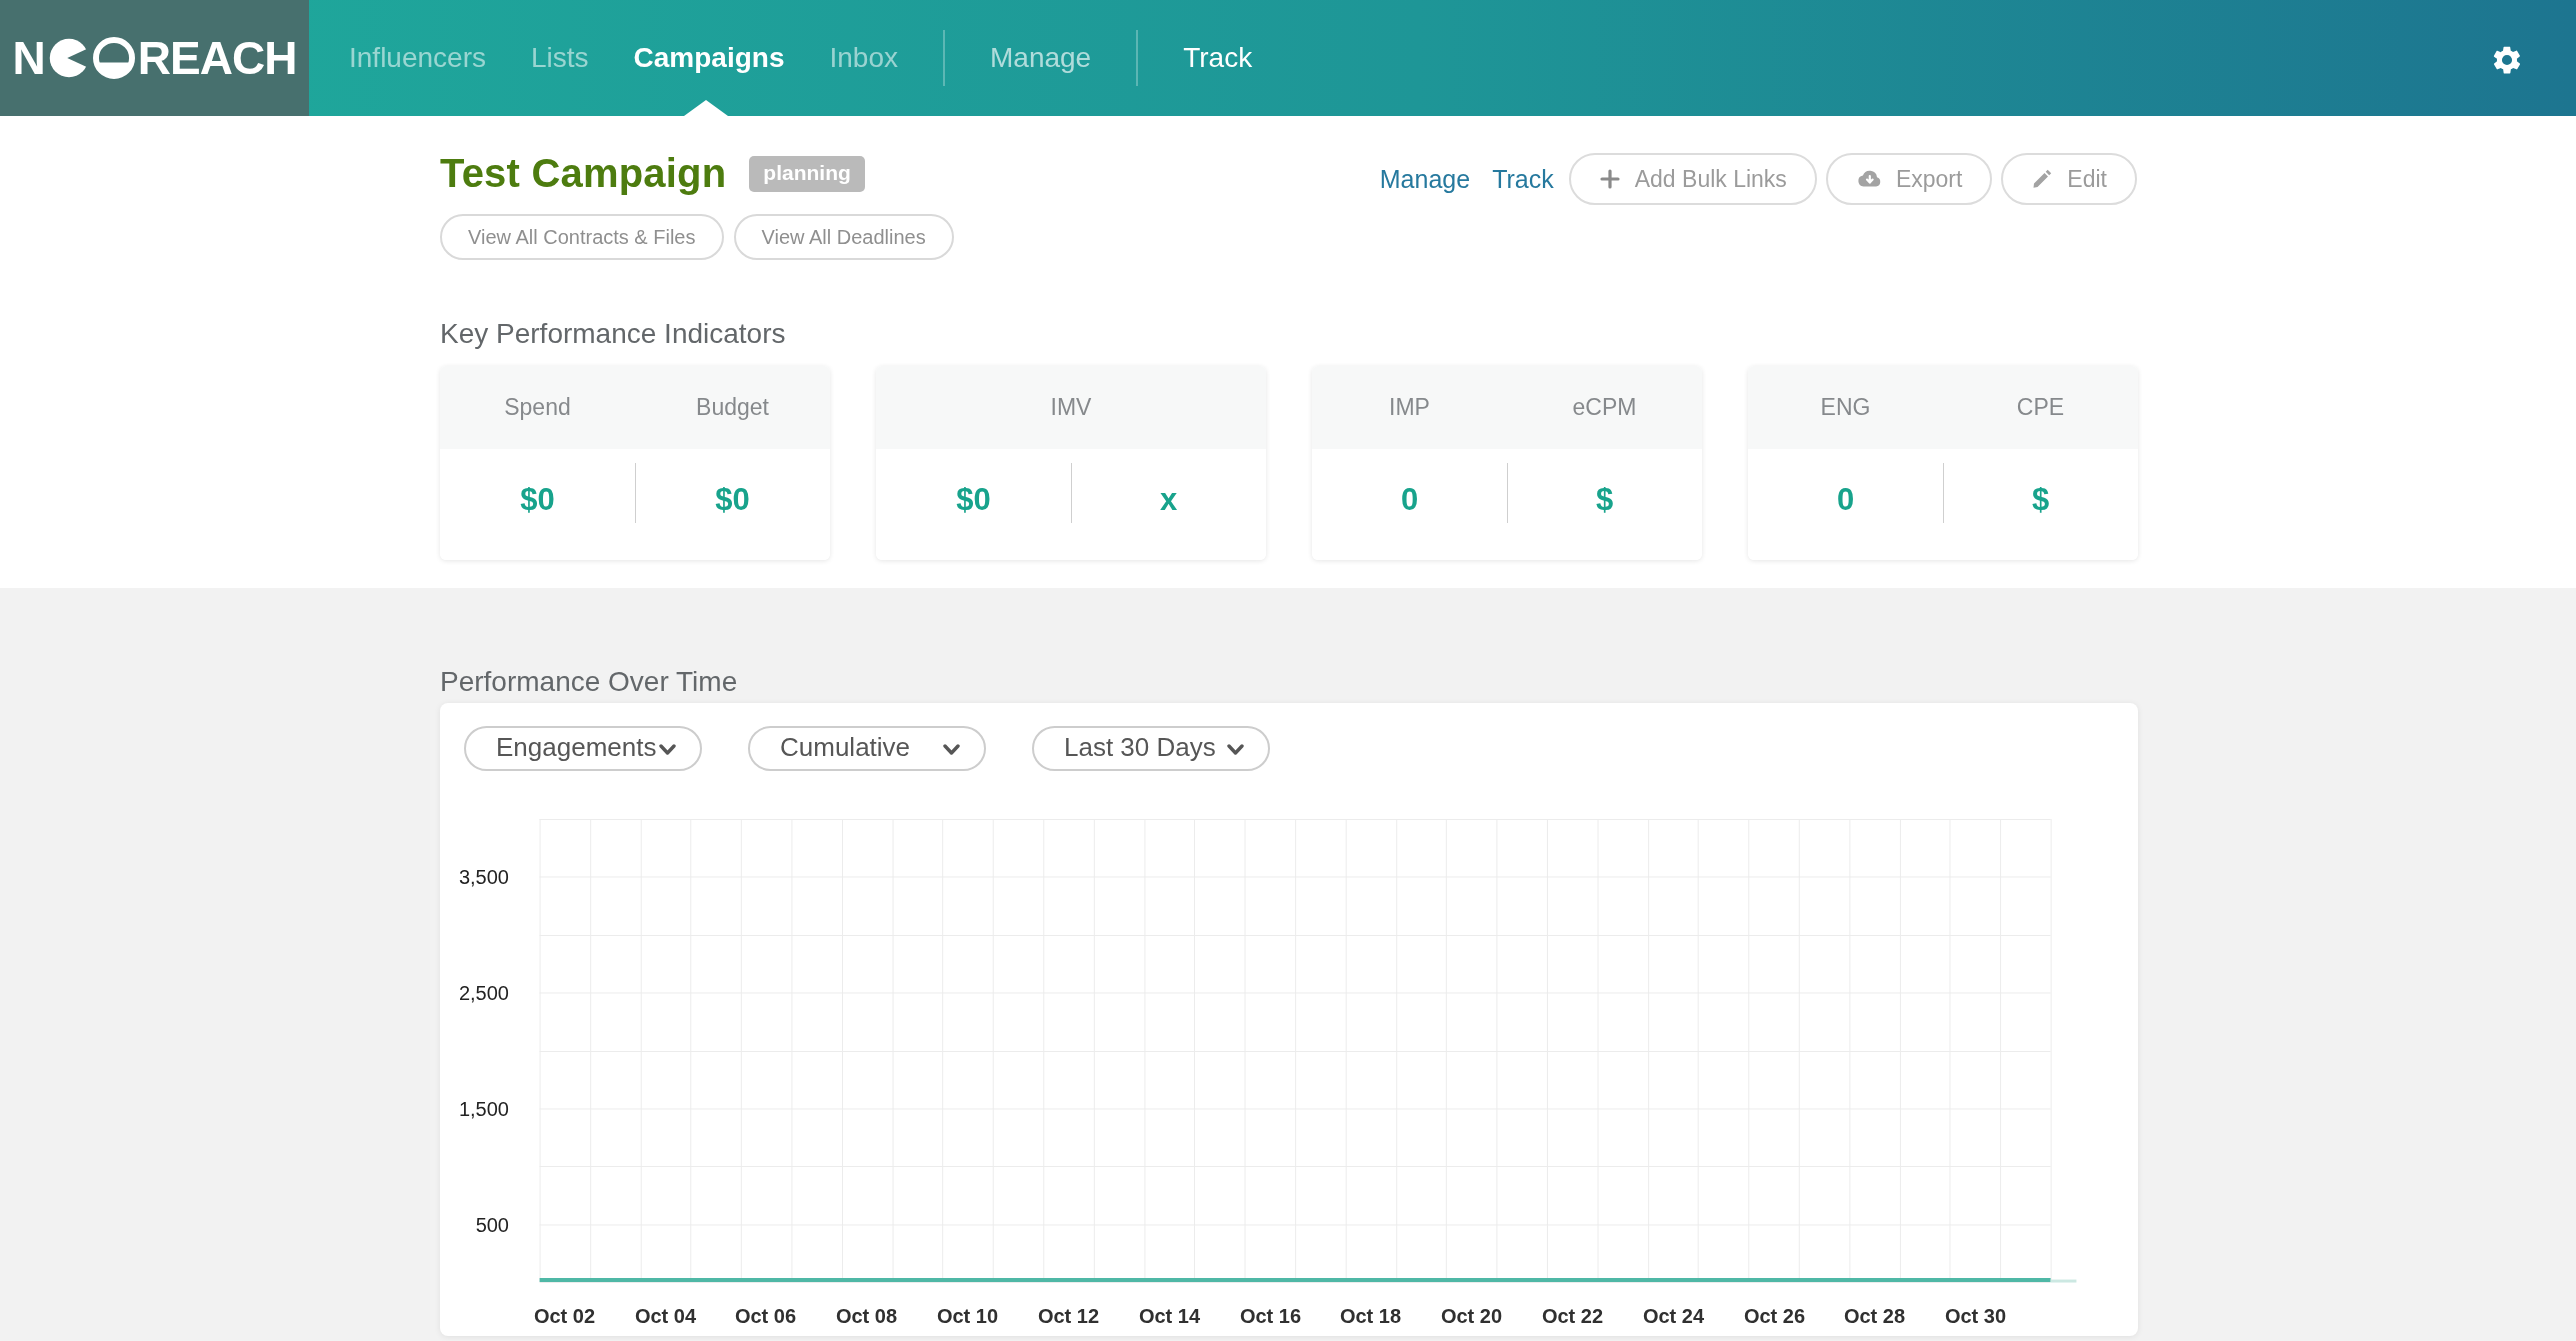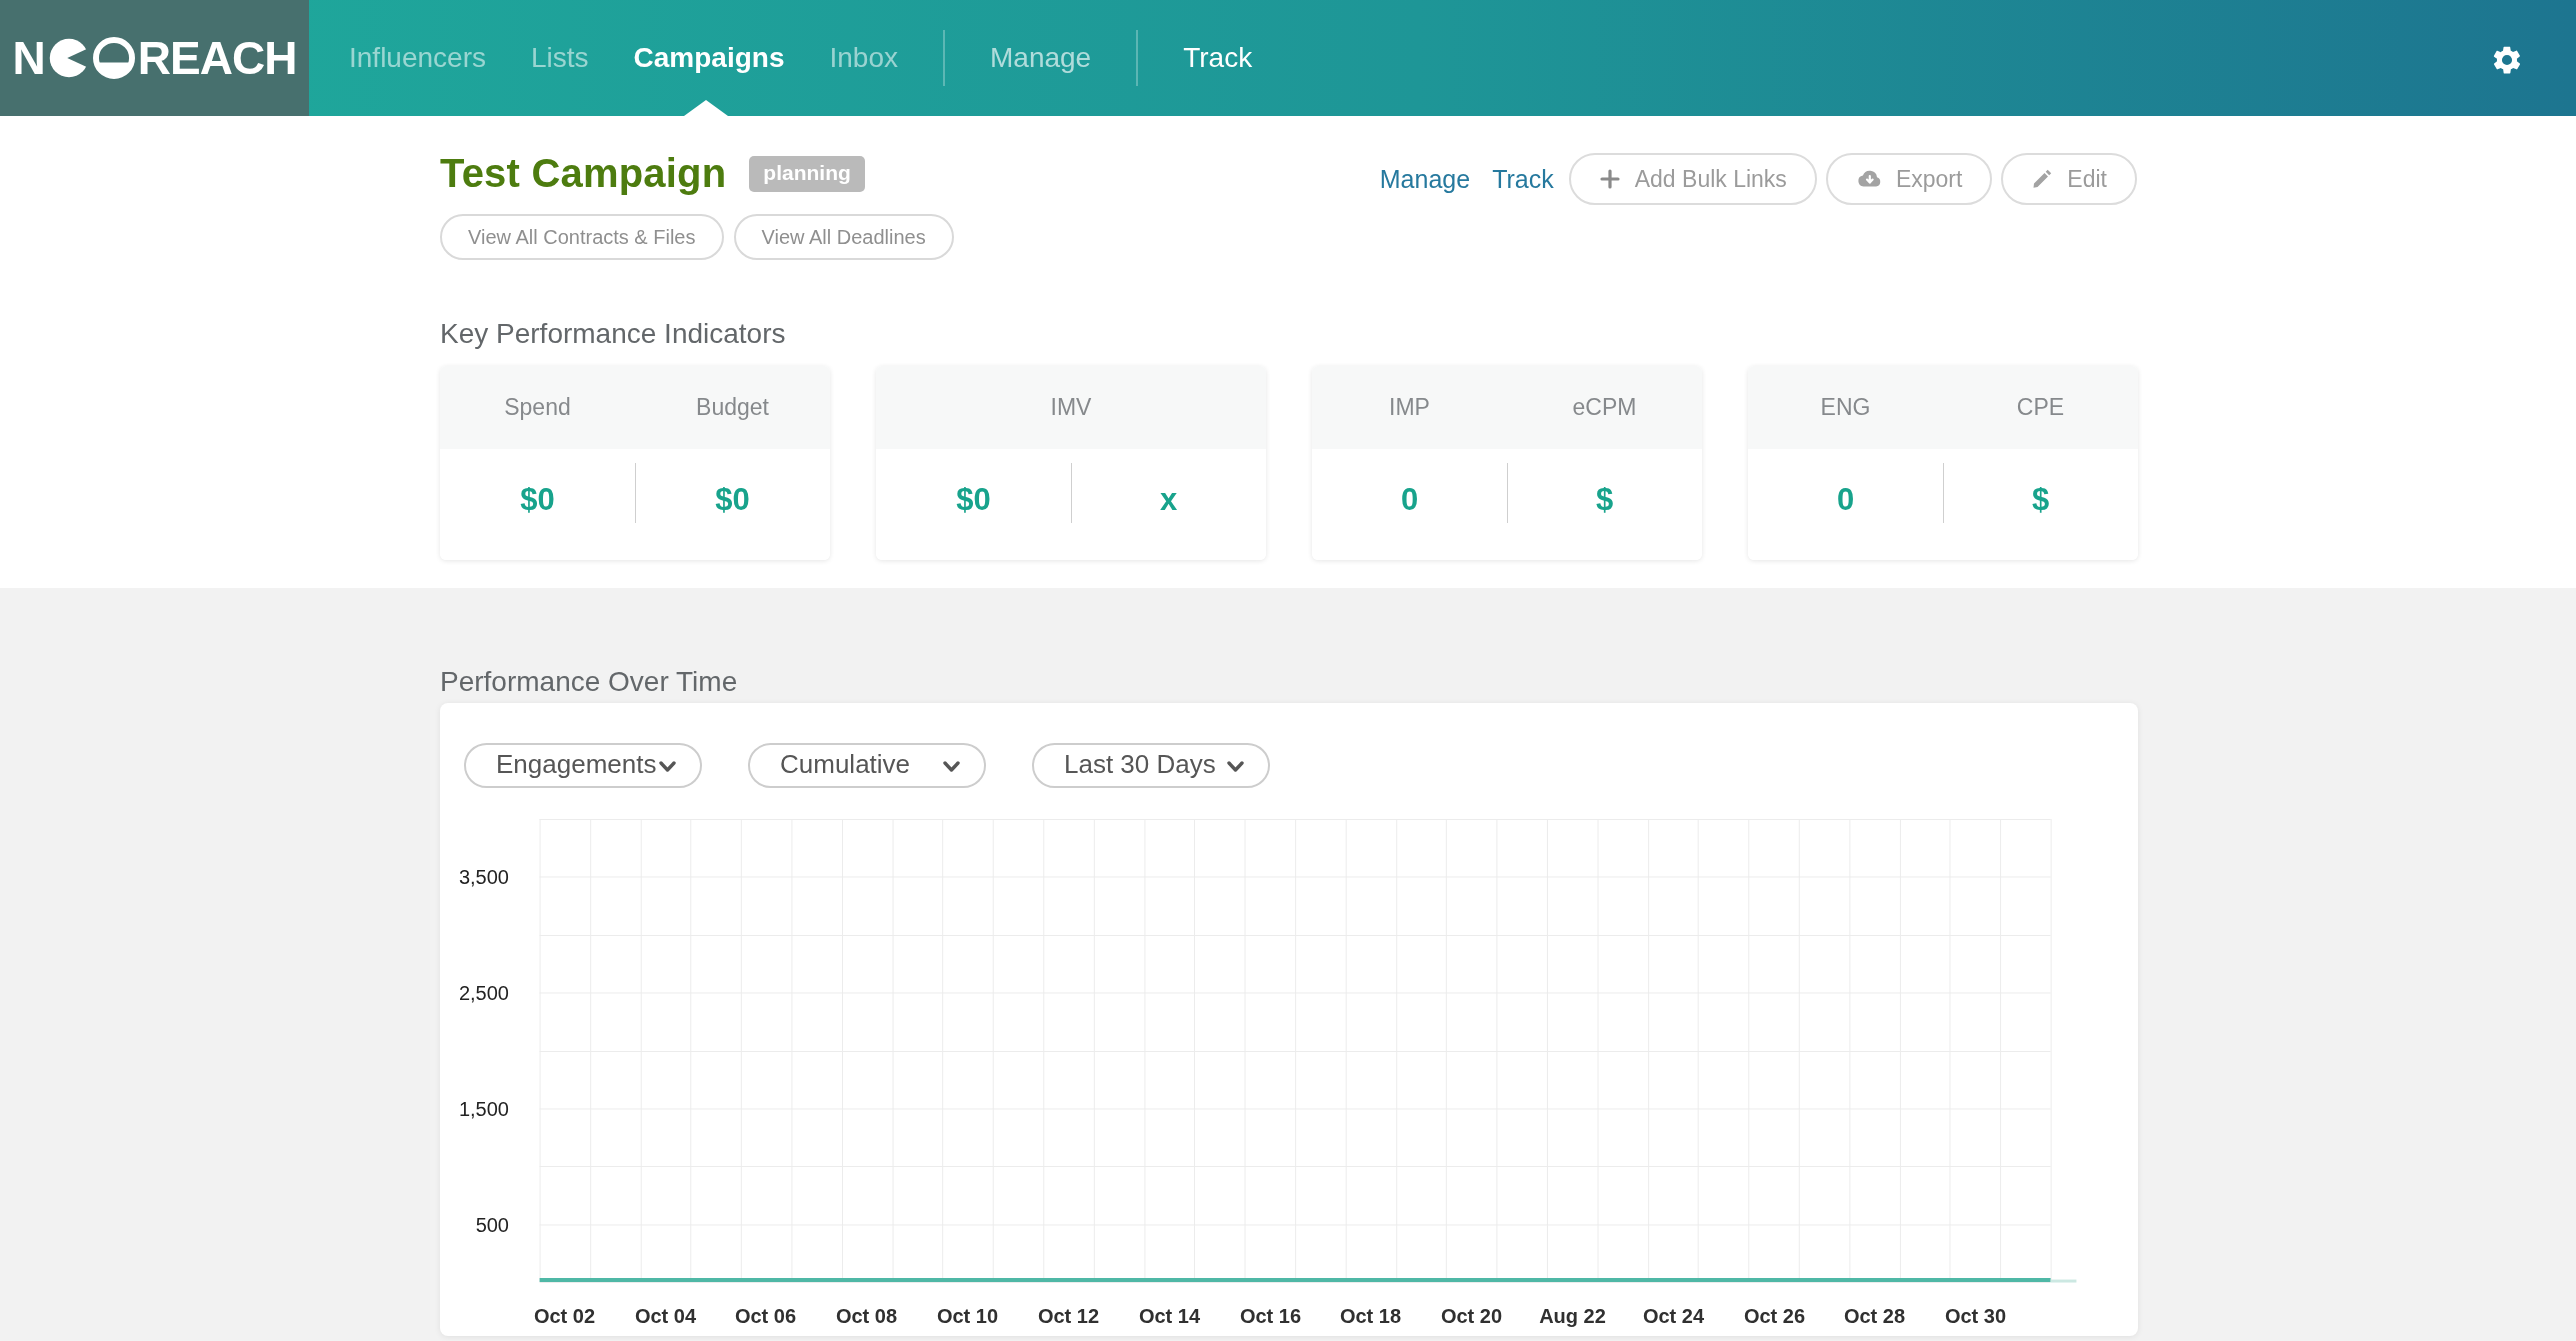--- a/index.html
+++ b/index.html
@@ -57,21 +57,21 @@
   .kpi-body { position:relative; height:111px; display:flex; background:#fff; }
   .kpi-body span { flex:1; display:flex; align-items:center; justify-content:center;
                    font-size:31px; font-weight:600; color:#18a38c; padding-bottom:10px; }
   .kpi-vdiv { position:absolute; left:50%; top:14px; width:1px; height:60px; background:#cfcfcf; }
 
   
   .gray-zone { position:absolute; top:588px; left:0; width:100%; height:753px; background:#f2f2f2; }
   .perf-heading { position:absolute; left:440px; top:78px; font-size:28px; color:#63676a; }
   .chart-card { position:absolute; left:440px; top:115px; width:1698px; height:633px;
                 background:#ffffff; border-radius:8px; box-shadow:0 1px 6px rgba(0,0,0,0.08); }
-  .dropdown-row { position:absolute; left:24px; top:40px; display:flex; }
+  .dropdown-row { position:absolute; left:24px; top:23px; display:flex; }
   .dropdown { display:inline-flex; align-items:center; justify-content:space-between;
               width:238px; height:45px; border:2px solid #cdcdcd; border-radius:23px;
               background:#fff; color:#565656; font-size:26px; padding:0 24px 2px 30px;
               cursor:pointer; }
   .dropdown + .dropdown { margin-left:46px; }
   .dropdown svg { display:block; margin-top:4px; }
 
   .chart-area { position:absolute; left:0; top:0; width:100%; height:100%; }
   .ytick { position:absolute; width:69px; text-align:right; font-size:20px; color:#222222;
            line-height:26px; }
@@ -279,21 +279,21 @@
           <div class="xtick" style="left: 80px; top: 601px;">Oct 02</div>
           <div class="xtick" style="left: 181px; top: 601px;">Oct 04</div>
           <div class="xtick" style="left: 281px; top: 601px;">Oct 06</div>
           <div class="xtick" style="left: 382px; top: 601px;">Oct 08</div>
           <div class="xtick" style="left: 483px; top: 601px;">Oct 10</div>
           <div class="xtick" style="left: 584px; top: 601px;">Oct 12</div>
           <div class="xtick" style="left: 685px; top: 601px;">Oct 14</div>
           <div class="xtick" style="left: 786px; top: 601px;">Oct 16</div>
           <div class="xtick" style="left: 886px; top: 601px;">Oct 18</div>
           <div class="xtick" style="left: 987px; top: 601px;">Oct 20</div>
-          <div class="xtick" style="left: 1088px; top: 601px;">Aug 22</div>
+          <div class="xtick" style="left: 1088px; top: 601px;">Oct 22</div>
           <div class="xtick" style="left: 1189px; top: 601px;">Oct 24</div>
           <div class="xtick" style="left: 1290px; top: 601px;">Oct 26</div>
           <div class="xtick" style="left: 1390px; top: 601px;">Oct 28</div>
           <div class="xtick" style="left: 1491px; top: 601px;">Oct 30</div>
         </div>
     </div>
   </div>
 </div>
 
 

